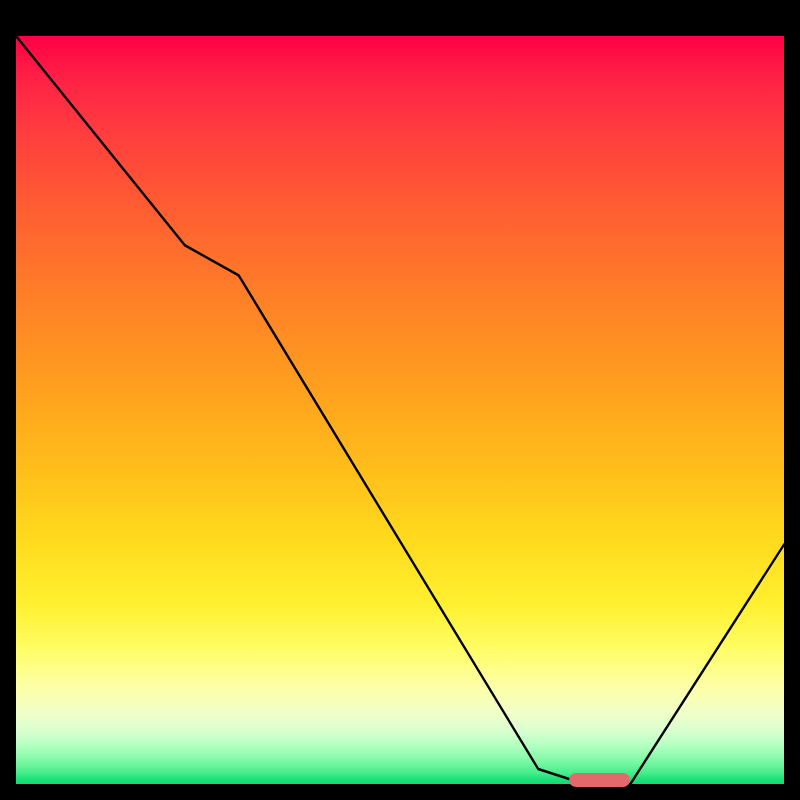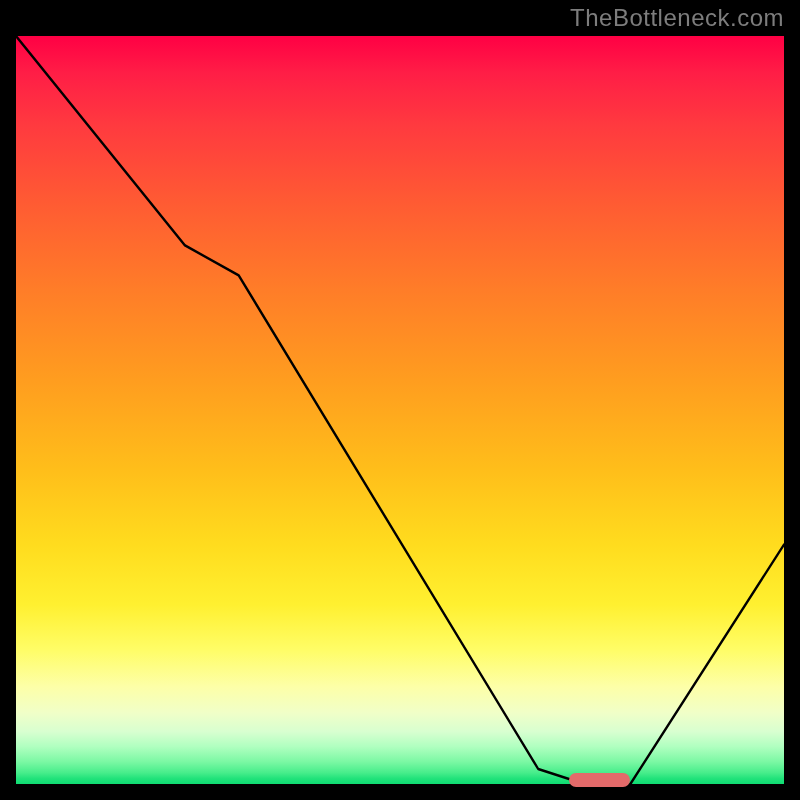--- a/index.html
+++ b/index.html
@@ -66,21 +66,20 @@
   .marker {
     position: absolute;
     background: #e36a6a;
     border-radius: 999px;
   }
 </style>
 </head>
 <body>
 
 <div class="wrapper">
-  <div class="watermark">TheBottleneck.com</div>
 
   <div class="plot-frame">
 
     <div class="gradient-fill"></div>
 
     <svg class="curve" viewBox="0 0 768 748" preserveAspectRatio="none">
       <path id="curve-path" fill="none" stroke="#000000" stroke-width="2.4" stroke-linejoin="round" stroke-linecap="round" d="M0.0 0.0 L169.0 209.4 L222.7 239.4 L522.2 733.0 L568.3 748.0 L614.4 748.0 L768.0 508.6"></path>
     </svg>
 
     <div class="marker" id="marker" style="left: 552.96px; width: 61.44px; top: 737px; height: 14px;"></div>

